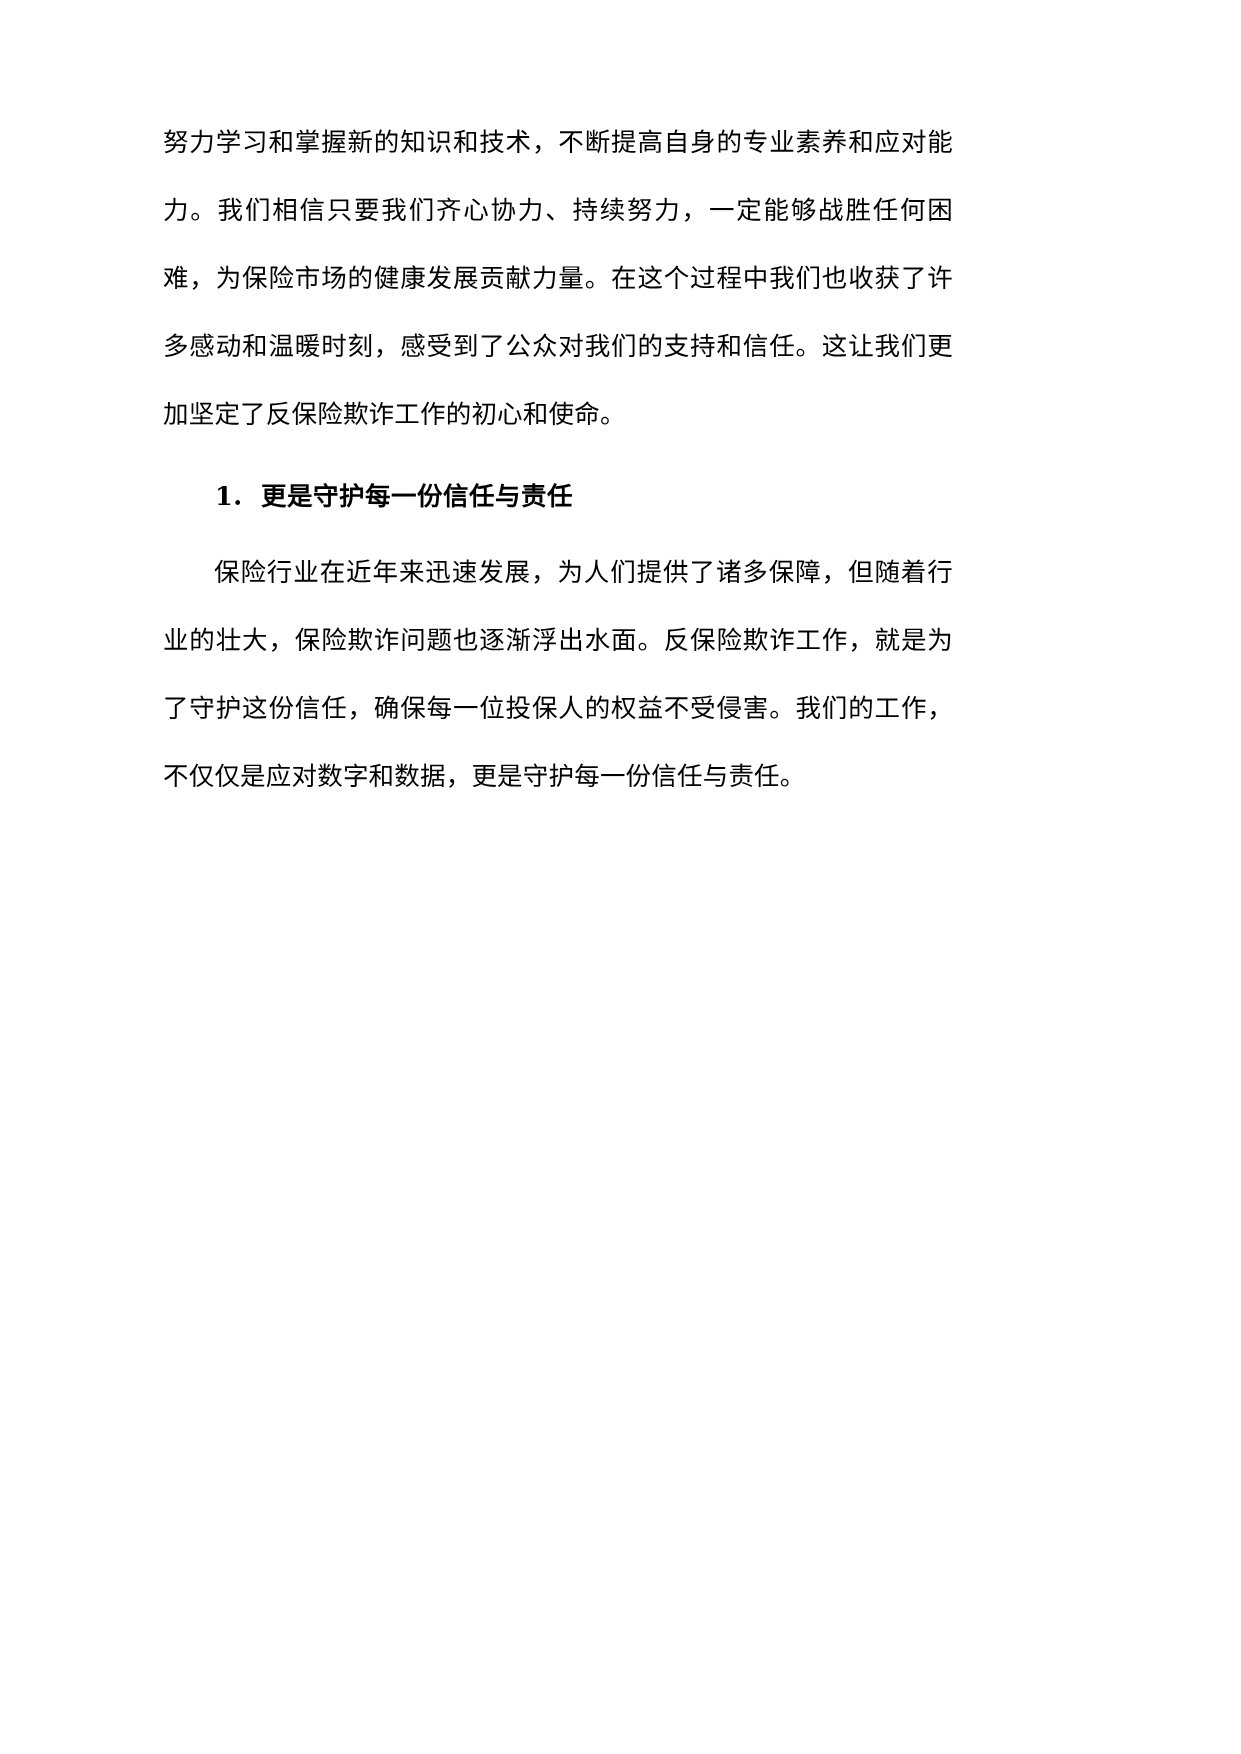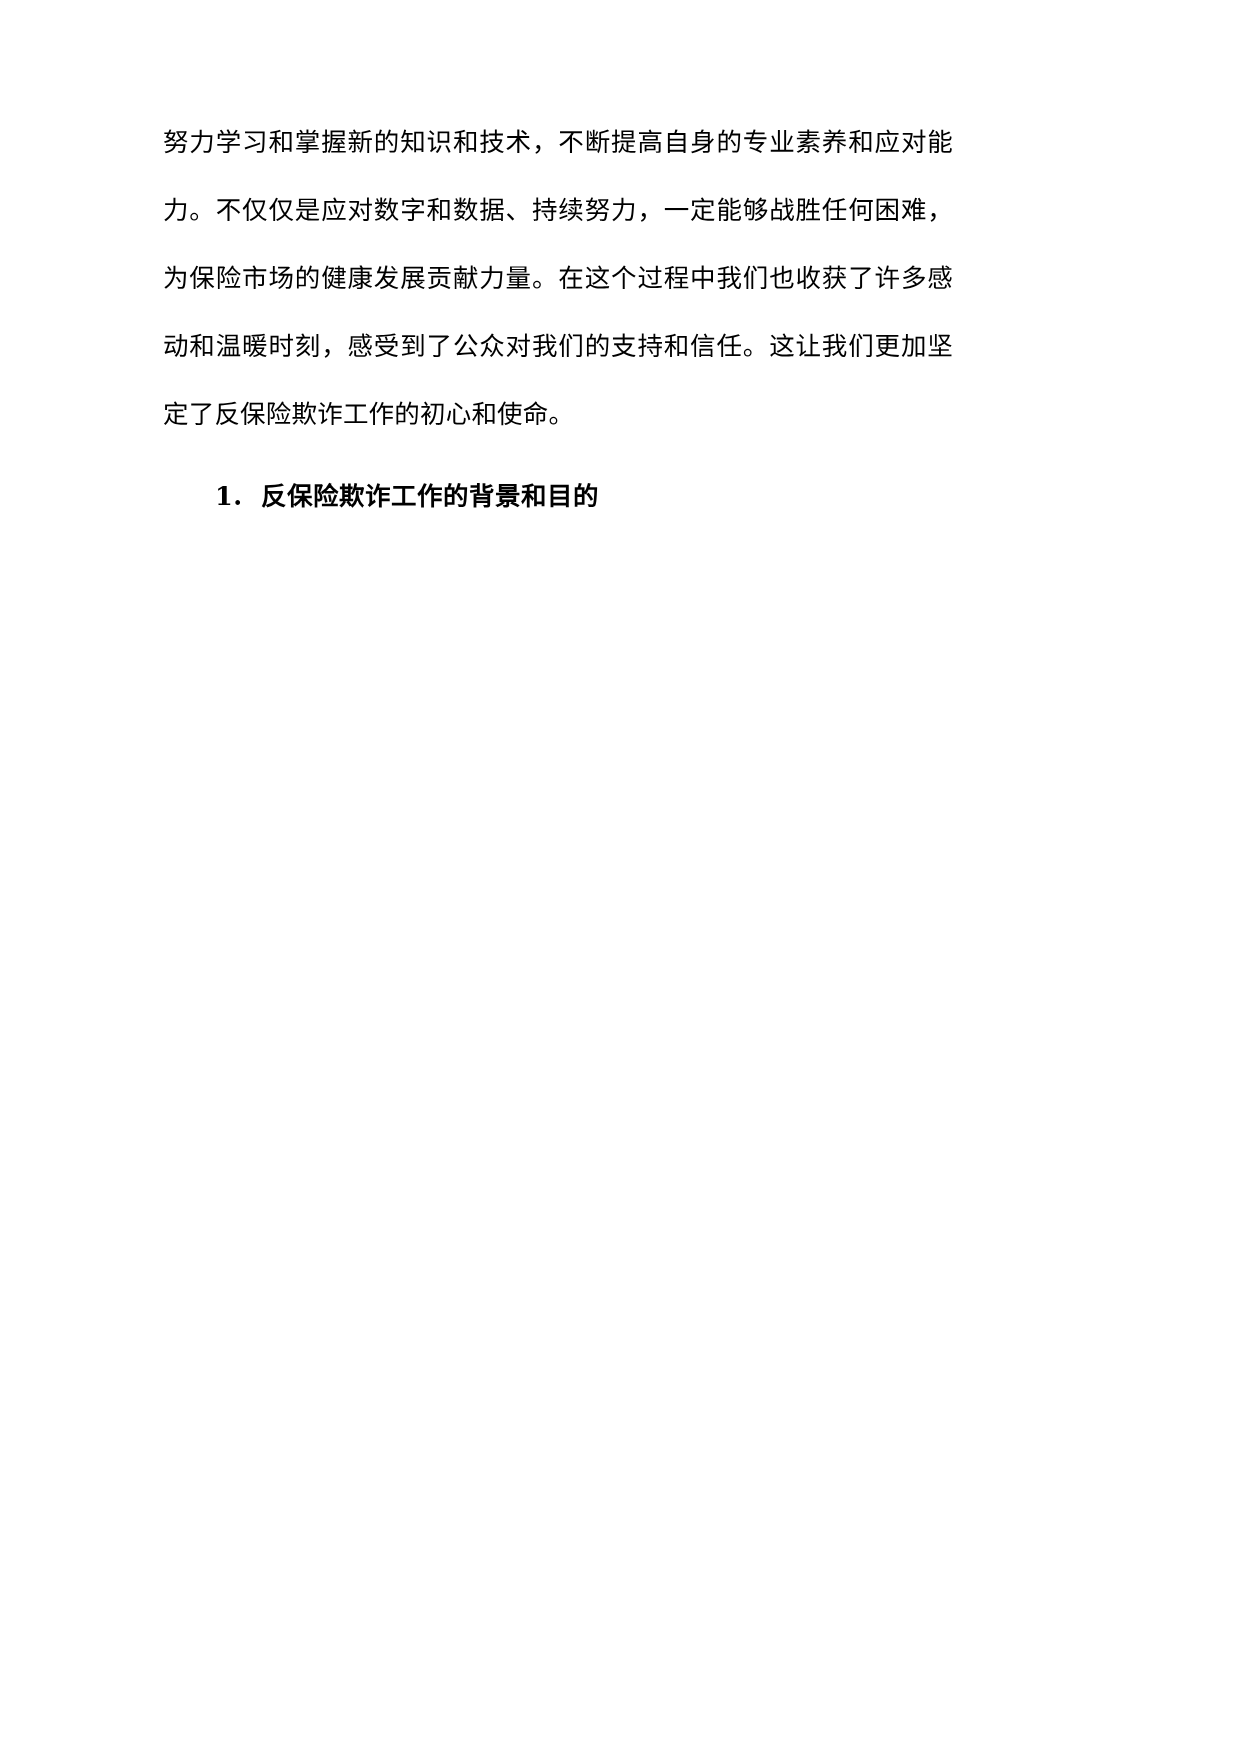--- a/index.html
+++ b/index.html
@@ -51,26 +51,27 @@
   }
   .spacer-sm { height: 14px; }
   .spacer-xs { height: 8px; }
 </style>
 </head>
 <body>
 
 <div class="page">
   <div class="content">
 
-    <p class="para">努力学习和掌握新的知识和技术，不断提高自身的专业素养和应对能力。不仅仅是应对数字和数据、持续努力，一定能够战胜任何困难，为保险市场的健康发展贡献力量。在这个过程中我们也收获了许多感动和温暖时刻，感受到了公众对我们的支持和信任。这让我们更加坚定了反保险欺诈工作的初心和使命。</p>
+    <p class="para">努力学习和掌握新的知识和技术，不断提高自身的专业素养和应对能力。我们相信只要我们齐心协力、持续努力，一定能够战胜任何困难，为保险市场的健康发展贡献力量。在这个过程中我们也收获了许多感动和温暖时刻，感受到了公众对我们的支持和信任。这让我们更加坚定了反保险欺诈工作的初心和使命。</p>
 
     <div class="spacer-sm"></div>
 
     <h2 class="heading">
-      <span class="num">1.</span><span>反保险欺诈工作的背景和目的</span>
+      <span class="num">1.</span><span>更是守护每一份信任与责任</span>
     </h2>
 
     <div class="spacer-xs"></div>
 
+    <p class="para indent">保险行业在近年来迅速发展，为人们提供了诸多保障，但随着行业的壮大，保险欺诈问题也逐渐浮出水面。反保险欺诈工作，就是为了守护这份信任，确保每一位投保人的权益不受侵害。我们的工作，不仅仅是应对数字和数据，更是守护每一份信任与责任。</p>
 
 
   </div>
 </div>
 
 </body></html>

